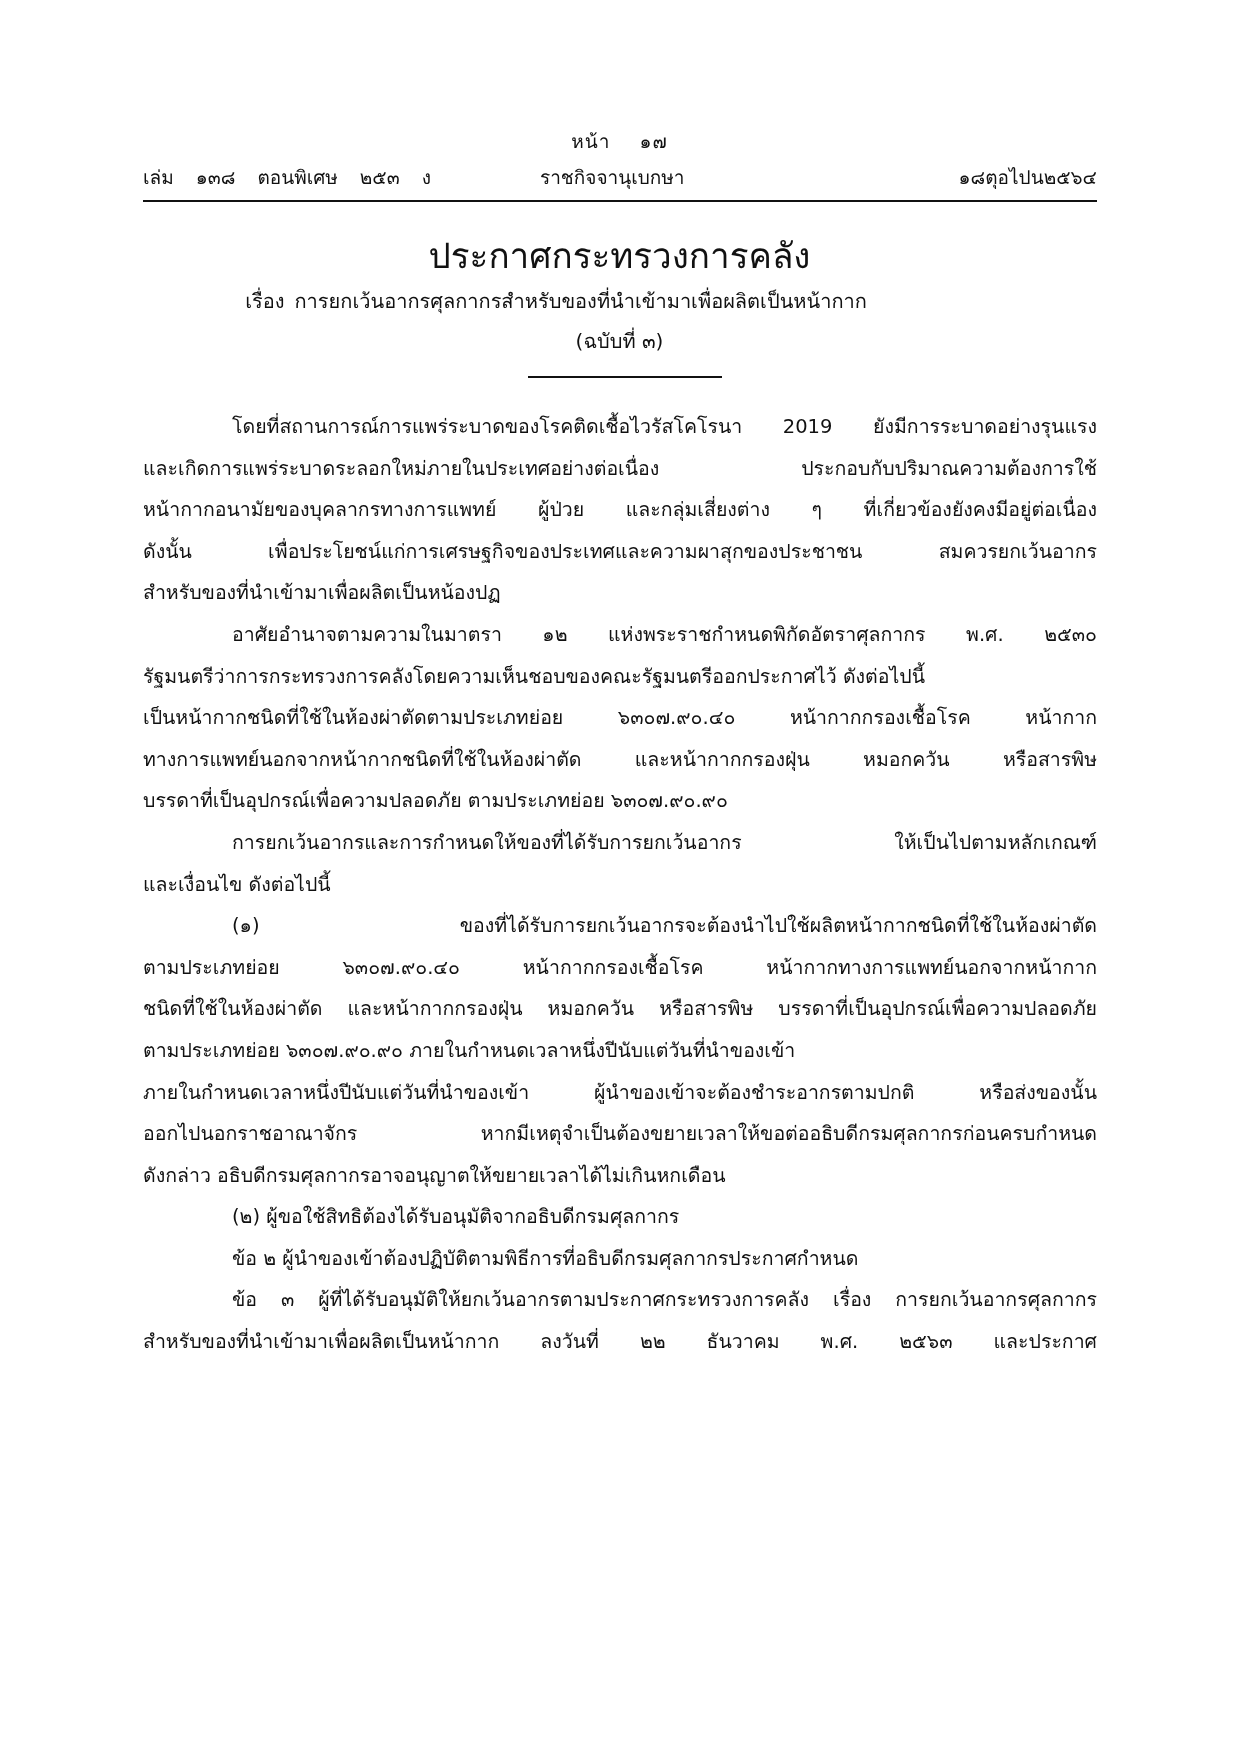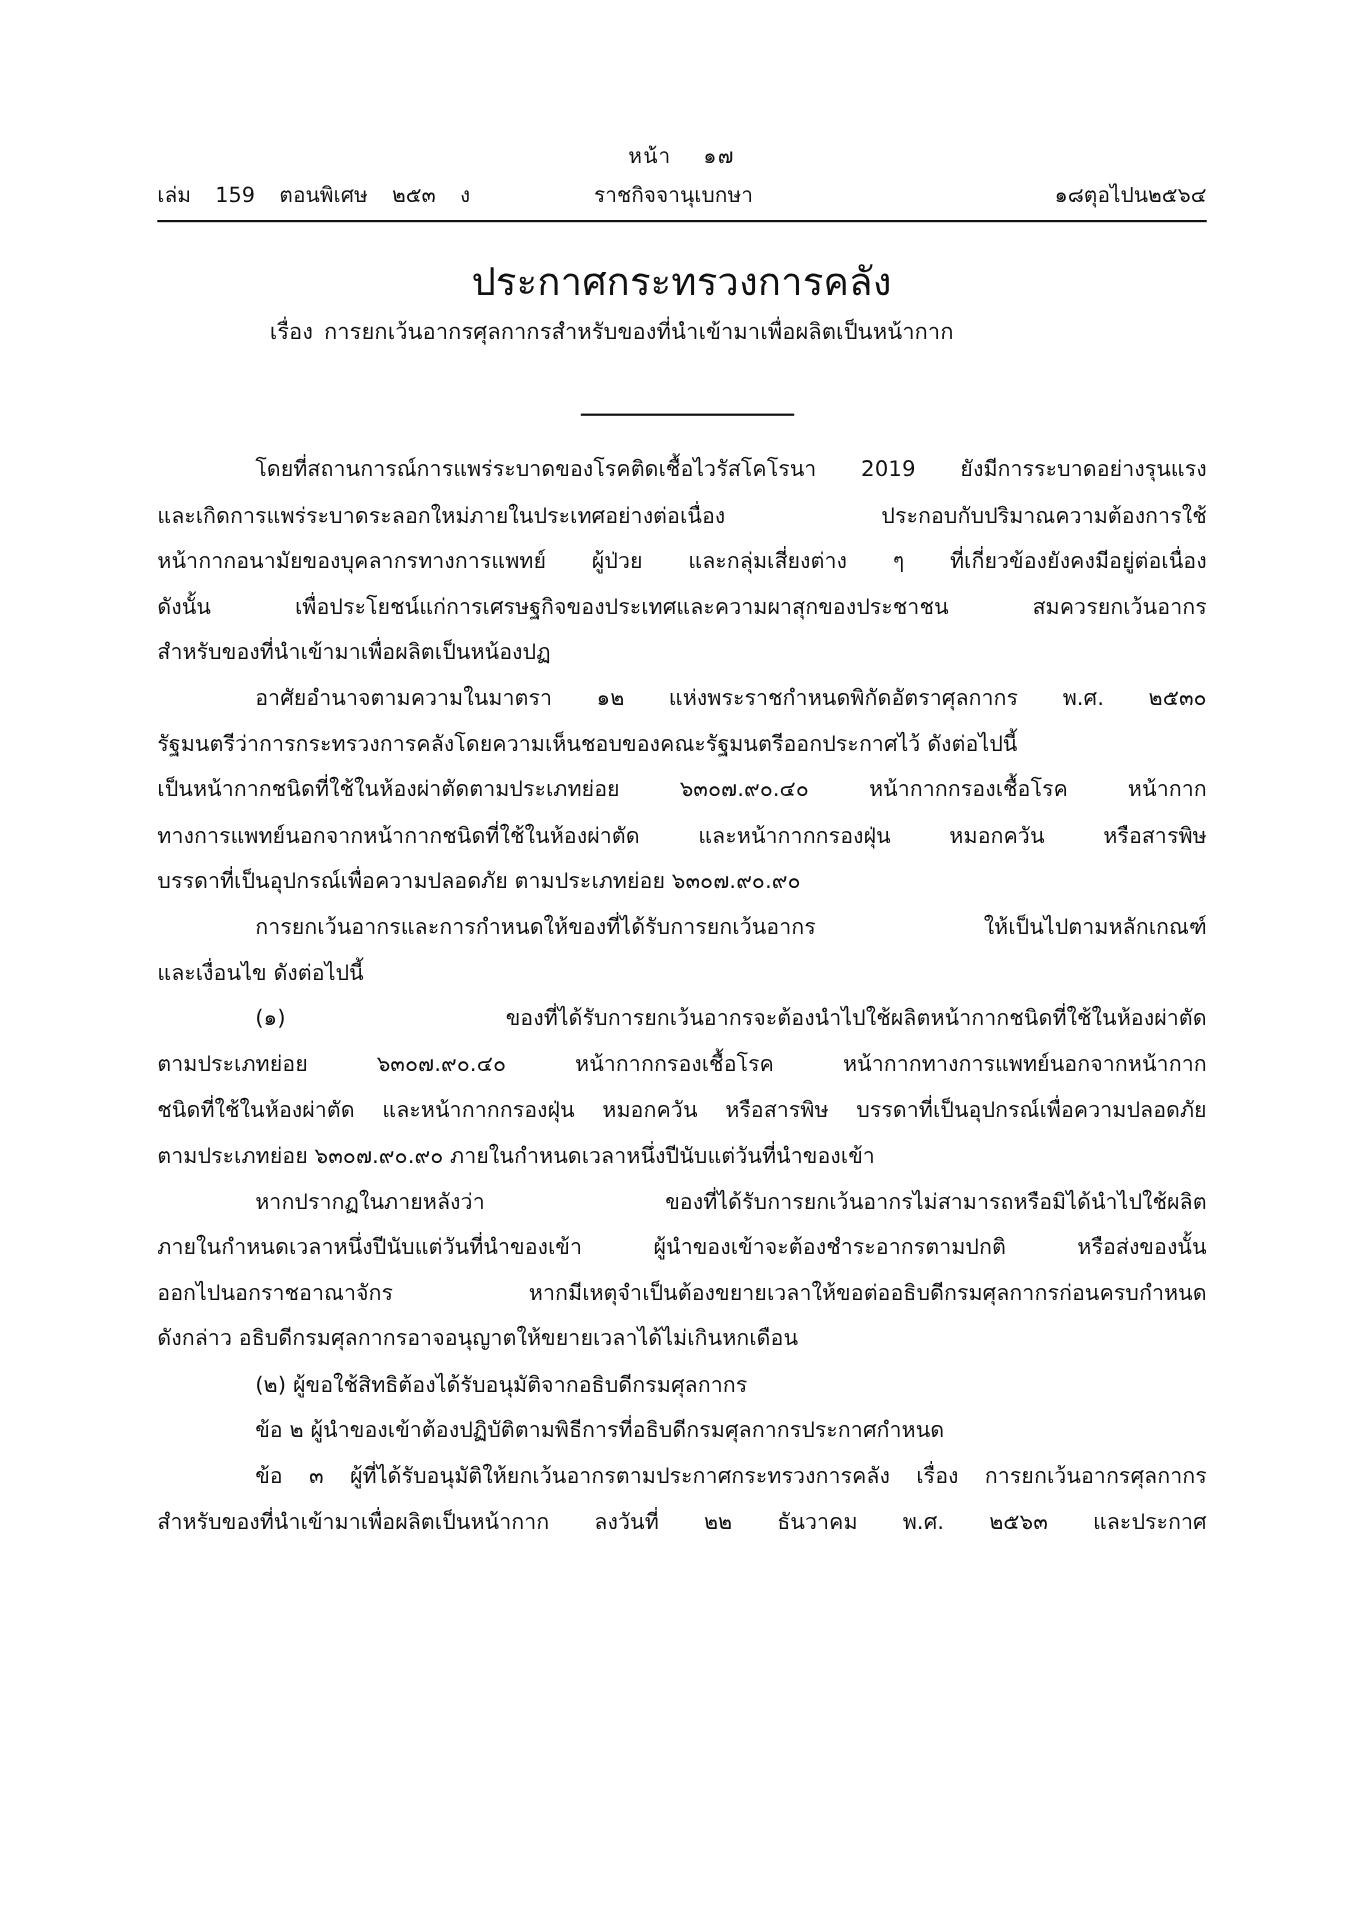--- a/index.html
+++ b/index.html
@@ -35,54 +35,54 @@
 <body>
 
 <div class="page">
 
   <div class="pageno">
     <span>หน้า</span><span>๑๗</span>
   </div>
 
   <div class="hdr">
     <div class="l">
-      <span>เล่ม</span><span>159</span><span>ตอนพิเศษ</span><span>๒๕๓</span><span>ง</span>
+      <span>เล่ม</span><span>๑๓๘</span><span>ตอนพิเศษ</span><span>๒๕๓</span><span>ง</span>
     </div>
     <div class="c">ราชกิจจานุเบกษา</div>
     <div class="r">
       <span>๑๘</span><span>ตุอไปน</span><span>๒๕๖๔</span>
     </div>
   </div>
 
   <div class="rule-top"></div>
 
   <div class="title">ประกาศกระทรวงการคลัง</div>
   <div class="subject">
     <span>เรื่อง</span><span>การยกเว้นอากรศุลกากรสำหรับของที่นำเข้ามาเพื่อผลิตเป็นหน้ากาก</span>
   </div>
+  <div class="edition">(ฉบับที่ ๓)</div>
   <div class="rule-short"></div>
 
   <div class="body" id="body">
       <div class="ln ind">โดยที่สถานการณ์การแพร่ระบาดของโรคติดเชื้อไวรัสโคโรนา 2019 ยังมีการระบาดอย่างรุนแรง</div>
       <div class="ln">และเกิดการแพร่ระบาดระลอกใหม่ภายในประเทศอย่างต่อเนื่อง ประกอบกับปริมาณความต้องการใช้</div>
       <div class="ln">หน้ากากอนามัยของบุคลากรทางการแพทย์ ผู้ป่วย และกลุ่มเสี่ยงต่าง ๆ ที่เกี่ยวข้องยังคงมีอยู่ต่อเนื่อง</div>
       <div class="ln">ดังนั้น เพื่อประโยชน์แก่การเศรษฐกิจของประเทศและความผาสุกของประชาชน สมควรยกเว้นอากร</div>
       <div class="ln last">สำหรับของที่นำเข้ามาเพื่อผลิตเป็นหน้องปฏ</div>
       <div class="ln ind">อาศัยอำนาจตามความในมาตรา ๑๒ แห่งพระราชกำหนดพิกัดอัตราศุลกากร พ.ศ. ๒๕๓๐</div>
       <div class="ln last">รัฐมนตรีว่าการกระทรวงการคลังโดยความเห็นชอบของคณะรัฐมนตรีออกประกาศไว้ ดังต่อไปนี้</div>
       <div class="ln">เป็นหน้ากากชนิดที่ใช้ในห้องผ่าตัดตามประเภทย่อย ๖๓๐๗.๙๐.๔๐ หน้ากากกรองเชื้อโรค หน้ากาก</div>
       <div class="ln">ทางการแพทย์นอกจากหน้ากากชนิดที่ใช้ในห้องผ่าตัด และหน้ากากกรองฝุ่น หมอกควัน หรือสารพิษ</div>
       <div class="ln last">บรรดาที่เป็นอุปกรณ์เพื่อความปลอดภัย ตามประเภทย่อย ๖๓๐๗.๙๐.๙๐</div>
       <div class="ln ind">การยกเว้นอากรและการกำหนดให้ของที่ได้รับการยกเว้นอากร ให้เป็นไปตามหลักเกณฑ์</div>
       <div class="ln last">และเงื่อนไข ดังต่อไปนี้</div>
       <div class="ln ind">(๑) ของที่ได้รับการยกเว้นอากรจะต้องนำไปใช้ผลิตหน้ากากชนิดที่ใช้ในห้องผ่าตัด</div>
       <div class="ln">ตามประเภทย่อย ๖๓๐๗.๙๐.๔๐ หน้ากากกรองเชื้อโรค หน้ากากทางการแพทย์นอกจากหน้ากาก</div>
       <div class="ln">ชนิดที่ใช้ในห้องผ่าตัด และหน้ากากกรองฝุ่น หมอกควัน หรือสารพิษ บรรดาที่เป็นอุปกรณ์เพื่อความปลอดภัย</div>
       <div class="ln last">ตามประเภทย่อย ๖๓๐๗.๙๐.๙๐ ภายในกำหนดเวลาหนึ่งปีนับแต่วันที่นำของเข้า</div>
-      <div class="ln ind">หากปรากฏในภายหลังว่า ของที่ได้รับการยกเว้นอากรไม่สามารถหรือมิได้นำไปใช้ผลิต</div>
       <div class="ln">ภายในกำหนดเวลาหนึ่งปีนับแต่วันที่นำของเข้า ผู้นำของเข้าจะต้องชำระอากรตามปกติ หรือส่งของนั้น</div>
       <div class="ln">ออกไปนอกราชอาณาจักร หากมีเหตุจำเป็นต้องขยายเวลาให้ขอต่ออธิบดีกรมศุลกากรก่อนครบกำหนด</div>
       <div class="ln last">ดังกล่าว อธิบดีกรมศุลกากรอาจอนุญาตให้ขยายเวลาได้ไม่เกินหกเดือน</div>
       <div class="ln ind last">(๒) ผู้ขอใช้สิทธิต้องได้รับอนุมัติจากอธิบดีกรมศุลกากร</div>
       <div class="ln ind last">ข้อ ๒ ผู้นำของเข้าต้องปฏิบัติตามพิธีการที่อธิบดีกรมศุลกากรประกาศกำหนด</div>
       <div class="ln ind">ข้อ ๓ ผู้ที่ได้รับอนุมัติให้ยกเว้นอากรตามประกาศกระทรวงการคลัง เรื่อง การยกเว้นอากรศุลกากร</div>
       <div class="ln">สำหรับของที่นำเข้ามาเพื่อผลิตเป็นหน้ากาก ลงวันที่ ๒๒ ธันวาคม พ.ศ. ๒๕๖๓ และประกาศ</div>
     </div>
 </div>
 

